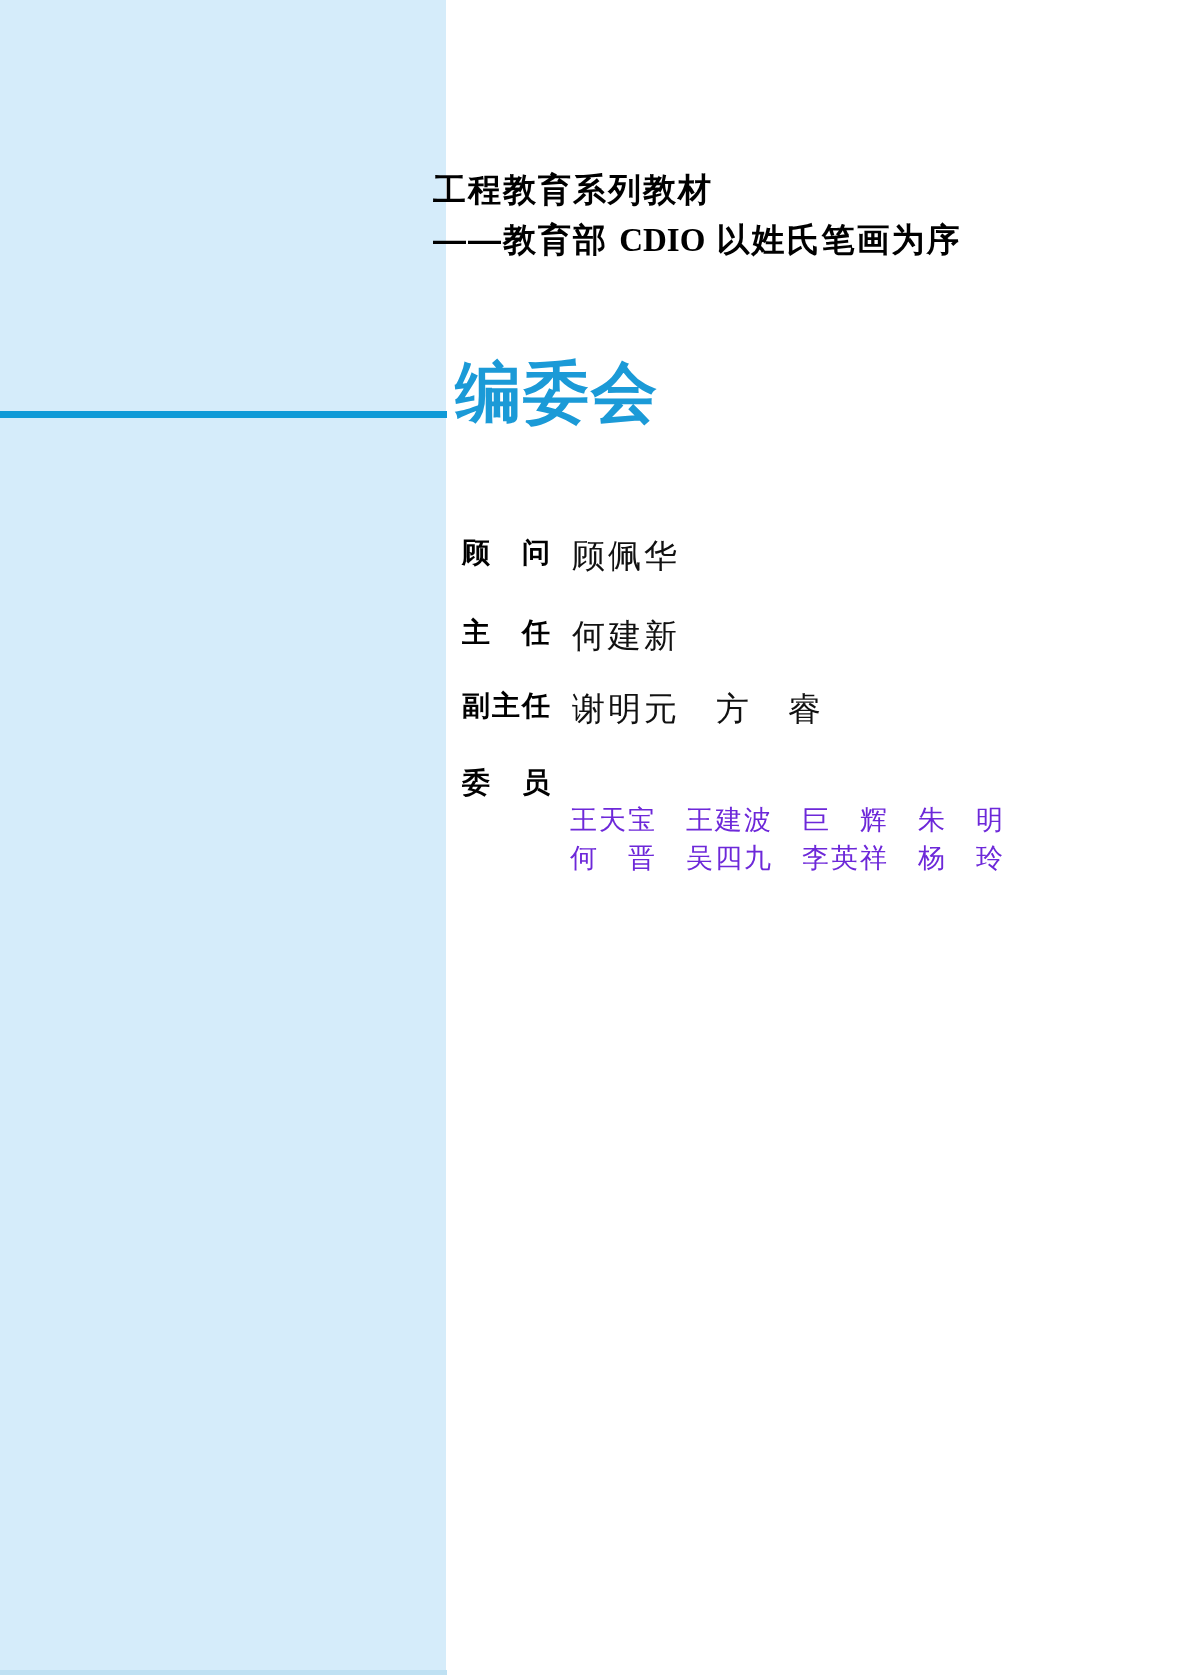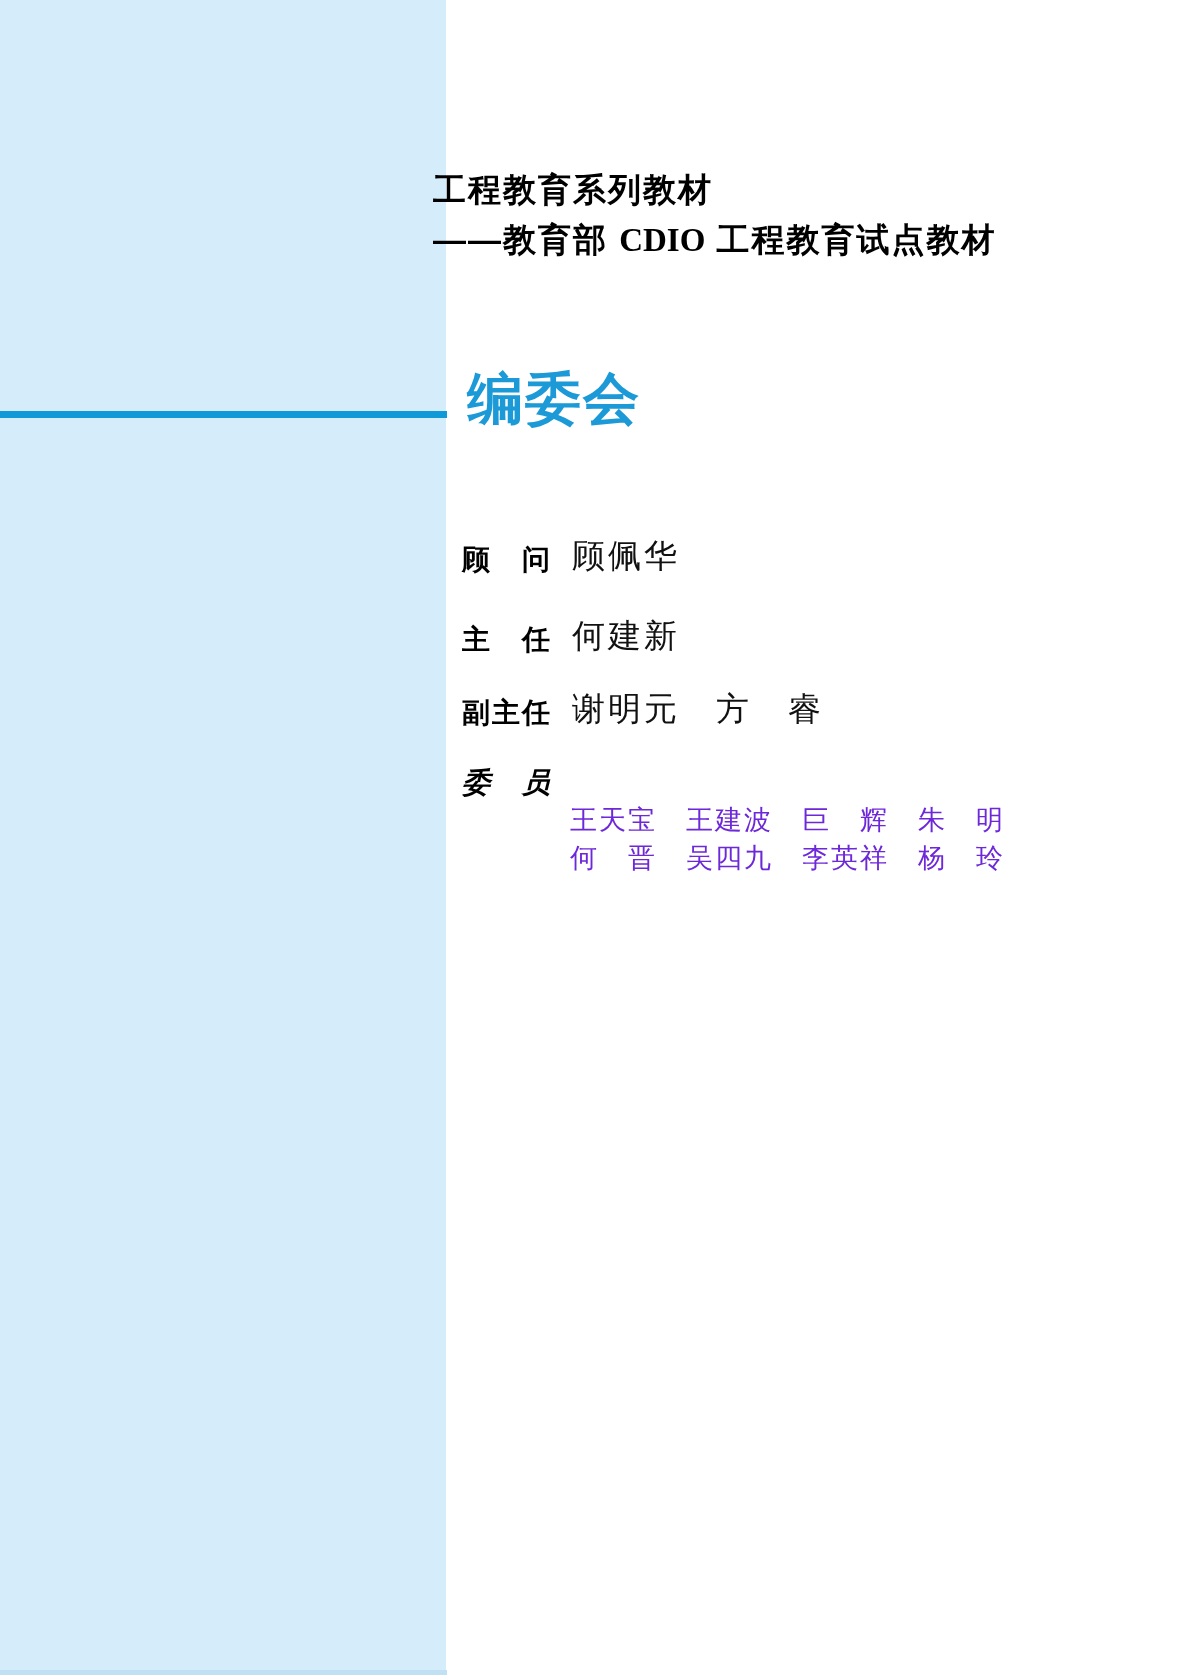--- a/index.html
+++ b/index.html
@@ -50,34 +50,34 @@
     white-space: nowrap;
   }
   .series .latin {
     font-family: "Liberation Serif", serif;
     letter-spacing: 0;
   }
   
   .page-title {
     position: absolute;
     left: 455px; top: 356px;
-    margin: 12px;
+    margin: 0;
     color: #1b9ad7;
-    font-size: 56px;
+    font-size: 66px;
     line-height: 1.1;
     font-weight: bold;
     letter-spacing: 2px;
     white-space: nowrap;
   }
   
   .roster-row {
     position: absolute;
     left: 462px;
     display: flex;
-    align-items: flex-end;
+    align-items: flex-start;
     white-space: nowrap;
   }
   .role-label {
     display: inline-block;
     min-width: 88px;
     margin-right: 20px;
     color: #000000;
     font-weight: bold;
     font-size: 28px;
     letter-spacing: 2px;
@@ -116,21 +116,21 @@
 <body>
 
 <div class="page">
 
   <div class="side-band"></div>
   <div class="band-bottom-strip"></div>
   <div class="title-rule"></div>
 
   <header class="series">
     <div>工程教育系列教材</div>
-    <div><span>——教育部 </span><span class="latin">CDIO</span><span> 工程教育试点教材</span></div>
+    <div><span>——教育部 </span><span class="latin">CDIO</span><span> 以姓氏笔画为序</span></div>
   </header>
 
   <h1 class="page-title">编委会</h1>
 
   <section>
 
     <div class="roster-row row-advisor">
       <span class="role-label">顾　问</span>
       <span class="names">顾佩华</span>
     </div>
@@ -139,21 +139,21 @@
       <span class="role-label">主　任</span>
       <span class="names">何建新</span>
     </div>
 
     <div class="roster-row row-deputy">
       <span class="role-label">副主任</span>
       <span class="names">谢明元　方　睿</span>
     </div>
 
     <div class="roster-row row-members">
-      <span class="role-label" style="min-width:0;margin-right:0;font-style:italic;">委　员</span>
+      <span class="role-label" style="min-width:0;margin-right:0;">委　员</span>
     </div>
 
     <div class="member-lines">
       <div class="member-line">王天宝　王建波　巨　辉　朱　明</div>
       <div class="member-line">何　晋　吴四九　李英祥　杨　玲</div>
     </div>
 
   </section>
 
 </div>

